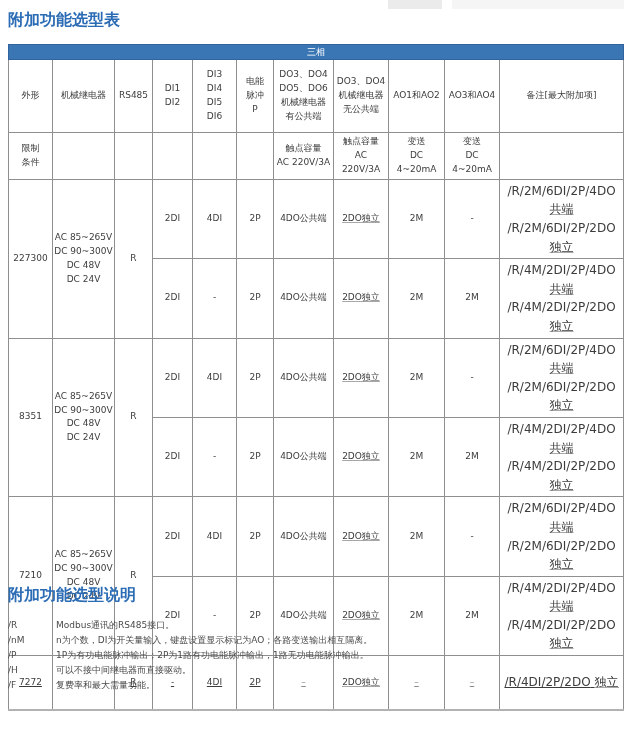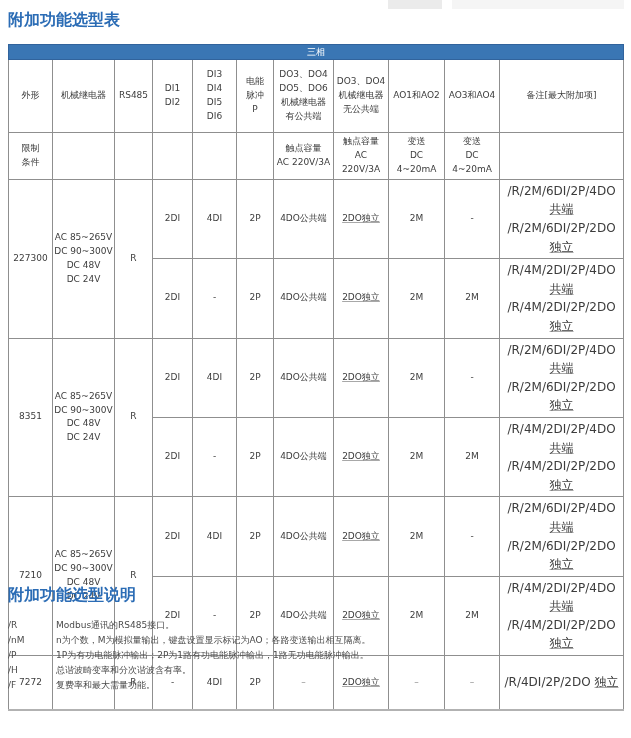--- a/index.html
+++ b/index.html
@@ -13,21 +13,21 @@
   table.sel{position:absolute;left:8px;top:44px;width:615px;border-collapse:collapse;
             table-layout:fixed;font-size:9px;color:#3c3c3c;}
   table.sel td{border:1px solid #8f8f8f;text-align:center;vertical-align:middle;
                padding:2px 1px;line-height:1.55;overflow:hidden;}
   tr.phase-row td{background:#3a76b4;border:1px solid #31639c;color:#ffffff;
                   height:12px;padding:1px 0;font-size:9px;line-height:12px;margin-top:7px;}
   tr.head-row td{height:68px;}
   tr.limit-row td{height:34px;}
   tr.sub-row-a td{height:57px;}
   tr.sub-row-b td{height:51px;}
-  tr.last-row td{height:49px;border-bottom:2px solid #b2b2b2;}
+  tr.last-row td{height:49px;border-bottom:2px solid #b2b2b2;text-decoration:underline;}
   .ml{white-space:pre-line;}
   td.remark{text-align:left;padding-left:7px;font-size:12px;line-height:1.8;}
   .ul{text-decoration:underline;text-decoration-color:#a8a8a8;}
   .muted{color:#8a8a8a;}
 
   .notes{position:absolute;left:8px;top:585px;width:615px;}
   .notes-title{font-size:16px;font-weight:bold;color:#2b6cb5;margin:0 0 12px 0;}
   .note-row{display:flex;font-size:9px;line-height:15px;color:#4a4a4a;}
   .note-code{width:48px;flex-shrink:0;}
   .note-text{flex:1;}
@@ -224,29 +224,29 @@
     </table>
 
   <div class="notes">
     <div class="notes-title">附加功能选型说明</div>
     <div class="note-row">
       <div class="note-code">/R</div>
       <div class="note-text">Modbus通讯的RS485接口。</div>
     </div>
     <div class="note-row">
       <div class="note-code">/nM</div>
-      <div class="note-text">n为个数，M为模拟量输出，键盘设置显示标记为AO；各路变送输出相互隔离。</div>
+      <div class="note-text">n为个数，DI为开关量输入，键盘设置显示标记为AO；各路变送输出相互隔离。</div>
     </div>
     <div class="note-row">
       <div class="note-code">/P</div>
       <div class="note-text">1P为有功电能脉冲输出；2P为1路有功电能脉冲输出，1路无功电能脉冲输出。</div>
     </div>
     <div class="note-row">
       <div class="note-code">/H</div>
-      <div class="note-text">总谐波畸变率和分次谐波含有率。</div>
+      <div class="note-text">可以不接中间继电器而直接驱动。</div>
     </div>
     <div class="note-row">
       <div class="note-code">/F</div>
       <div class="note-text">复费率和最大需量功能。</div>
     </div>
   </div>
 
 </div>
 
 </body></html>

